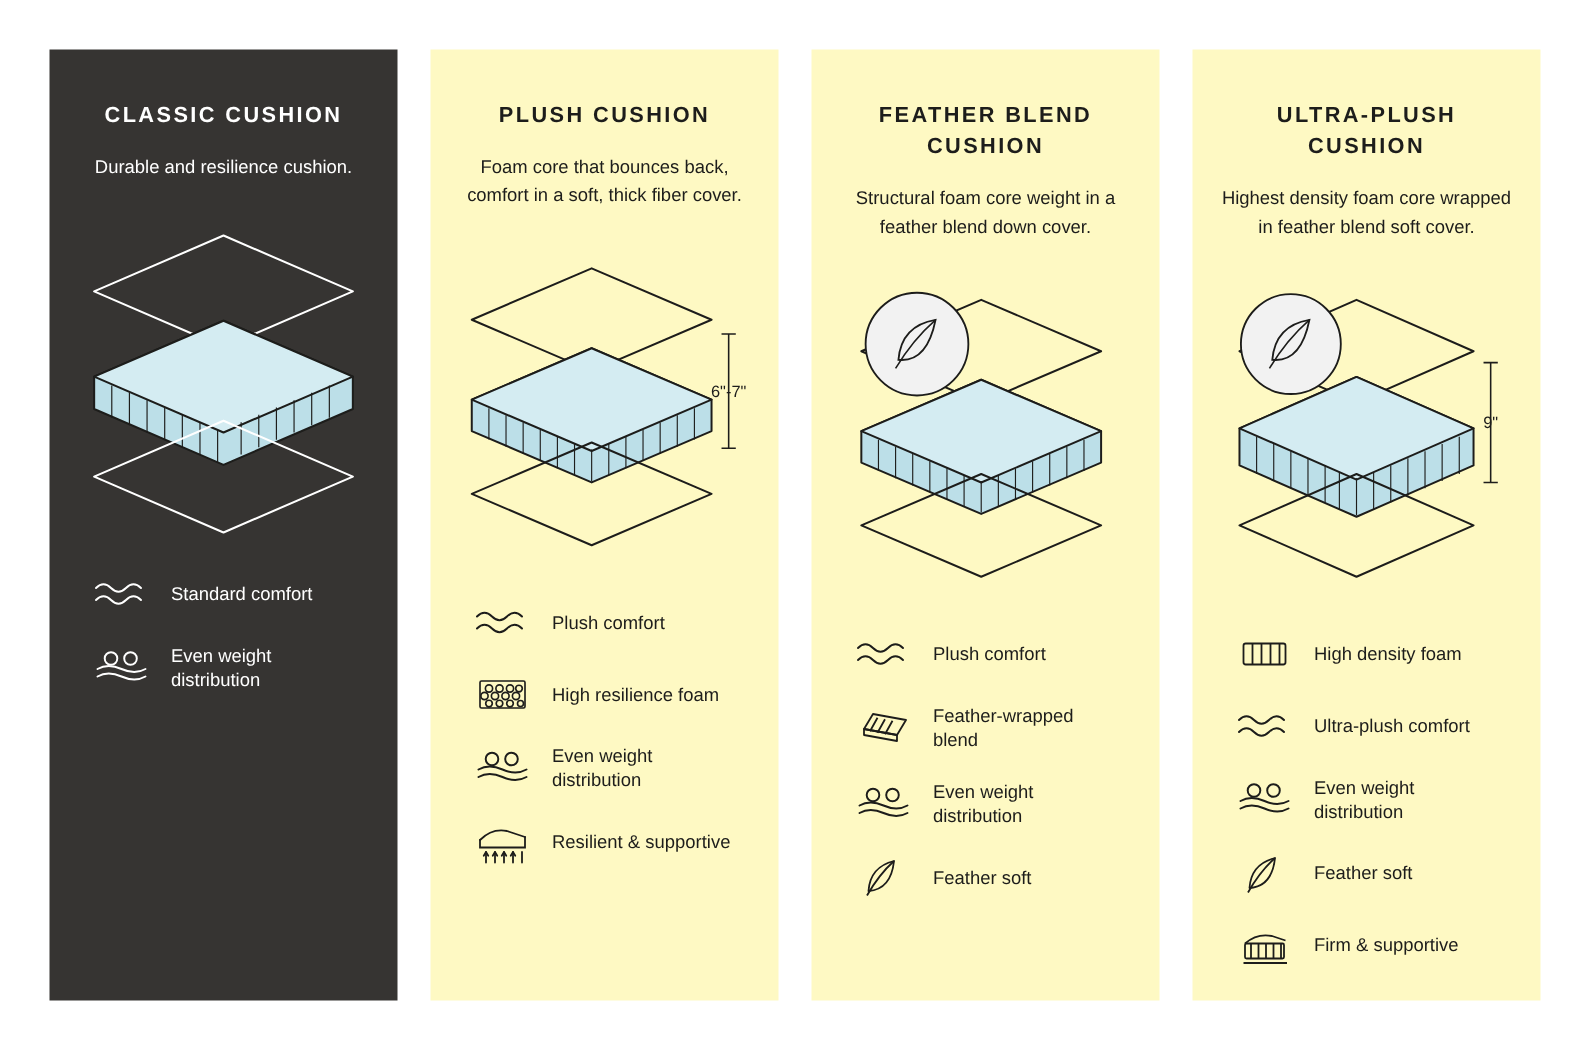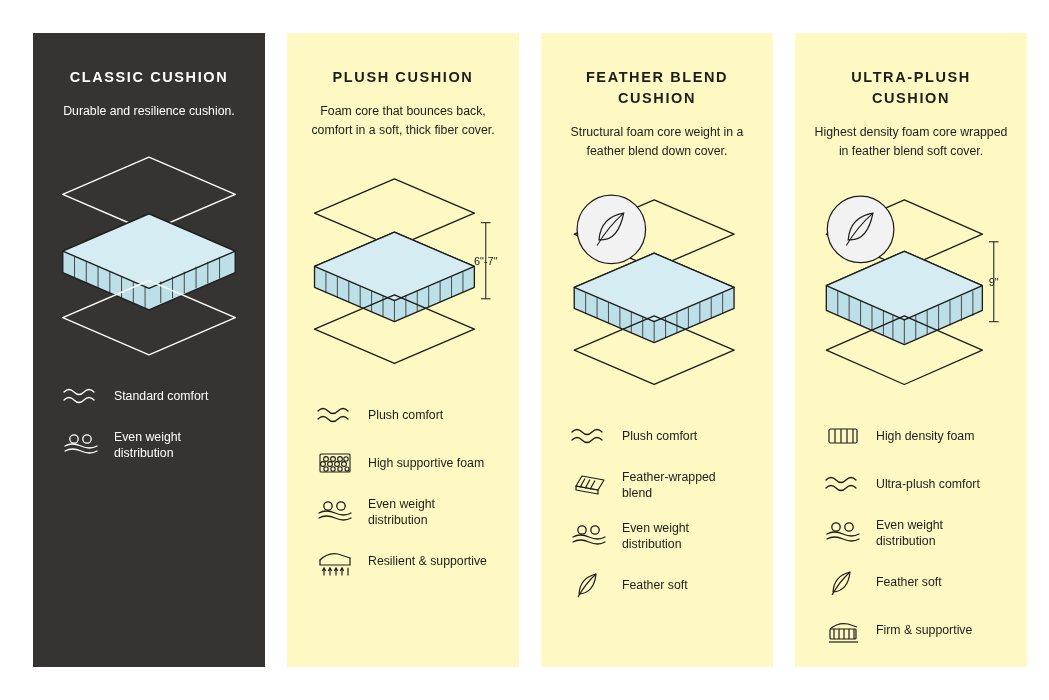--- a/index.html
+++ b/index.html
@@ -212,21 +212,21 @@
             <circle cx="7" cy="14" r="2.4"></circle>
               <circle cx="14" cy="14" r="2.4"></circle>
               <circle cx="21" cy="14" r="2.4"></circle>
               <circle cx="28" cy="14" r="2.4"></circle>
             <circle cx="10" cy="19" r="2.2"></circle>
               <circle cx="17" cy="19" r="2.2"></circle>
               <circle cx="24" cy="19" r="2.2"></circle>
               <circle cx="31" cy="19" r="2"></circle>
           </svg>
         </span>
-        <span class="feature-label">High supportive foam</span>
+        <span class="feature-label">High resilience foam</span>
       </div>
       <div class="feature">
         <span class="feature-icon">
           <svg width="38" height="26" viewBox="0 0 38 26" fill="none" stroke="#1d1d1b" stroke-width="1.3" stroke-linecap="round">
             <circle cx="12" cy="7" r="4.2"></circle>
             <circle cx="25" cy="7" r="4.2"></circle>
             <path d="M3 14 Q10 10 19 14 T35 14"></path>
             <path d="M3 19 Q10 15 19 19 T35 19"></path>
           </svg>
         </span>

